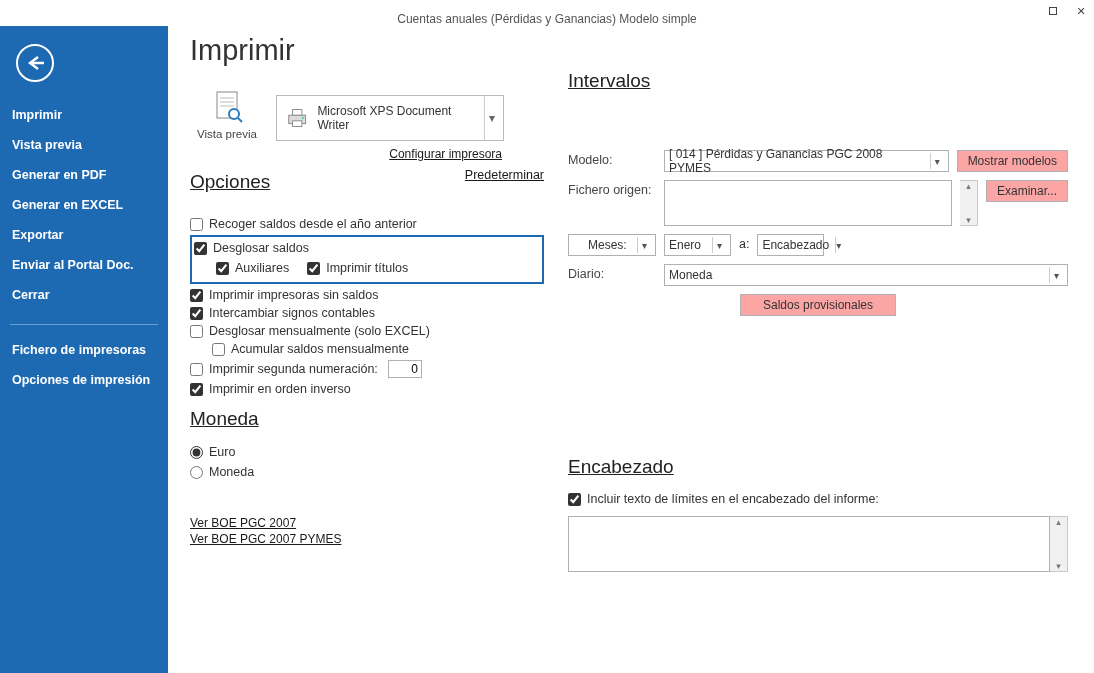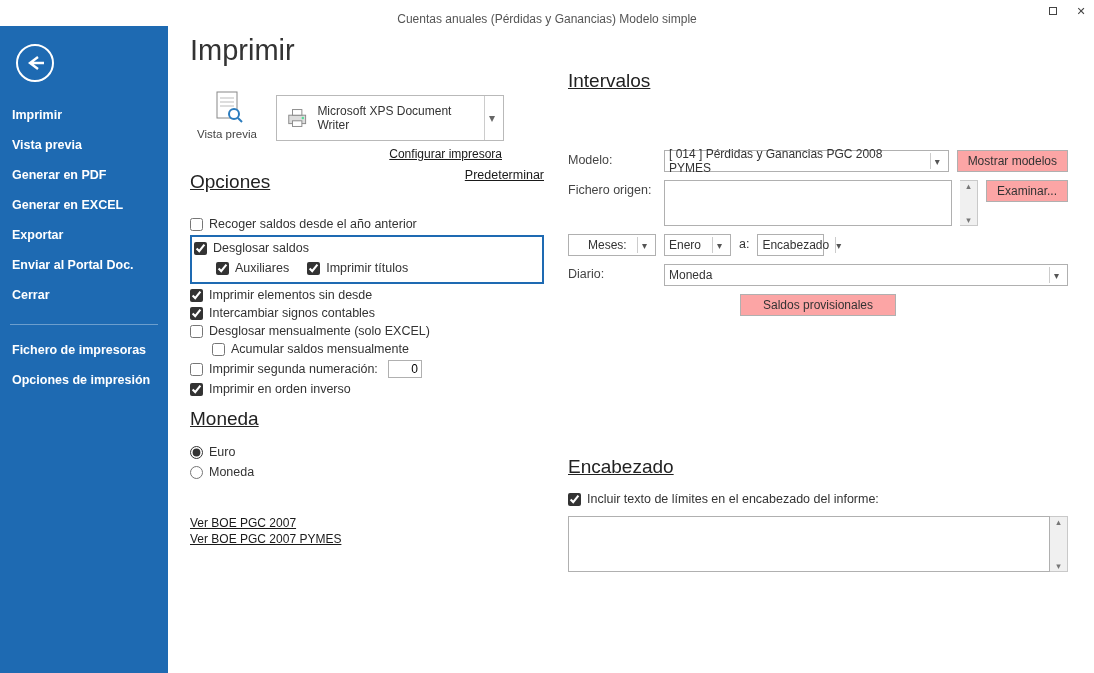--- a/index.html
+++ b/index.html
@@ -347,21 +347,21 @@
             </label>
             <label class="chk-line">
               <input type="checkbox" checked="" style="">
               <span>Imprimir títulos</span>
             </label>
           </div>
         </div>
 
         <label class="chk-line">
           <input type="checkbox" checked="" style="">
-          <span>Imprimir elementos sin desde</span>
+          <span>Imprimir impresoras sin saldos</span>
         </label>
         <label class="chk-line">
           <input type="checkbox" checked="" style="">
           <span>Intercambiar signos contables</span>
         </label>
         <label class="chk-line">
           <input type="checkbox" style="">
           <span>Desglosar mensualmente (solo EXCEL)</span>
         </label>
         <label class="chk-line indent">

